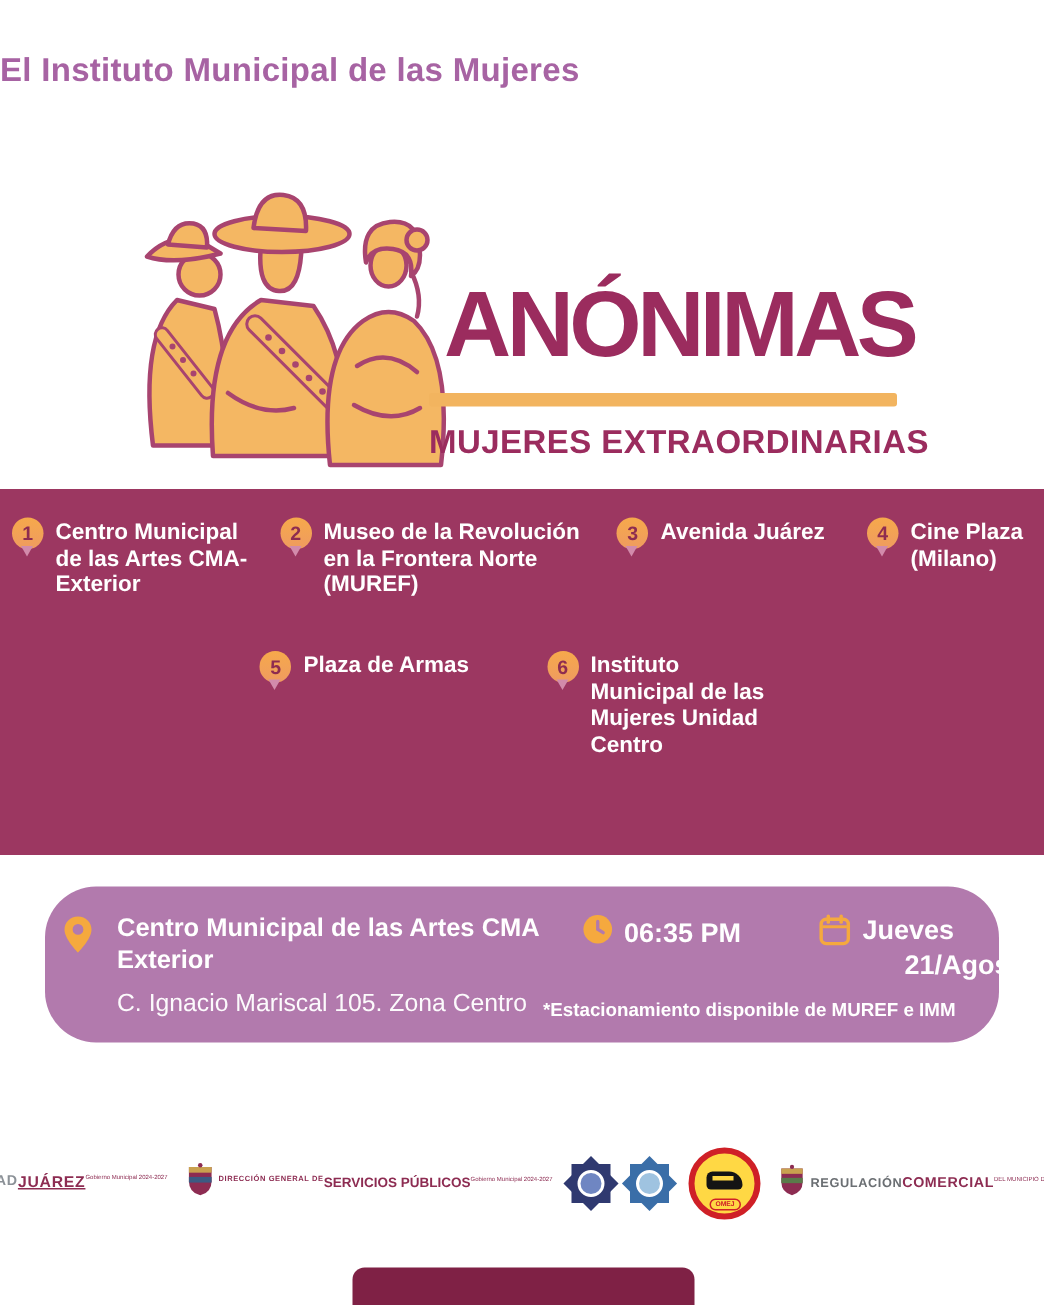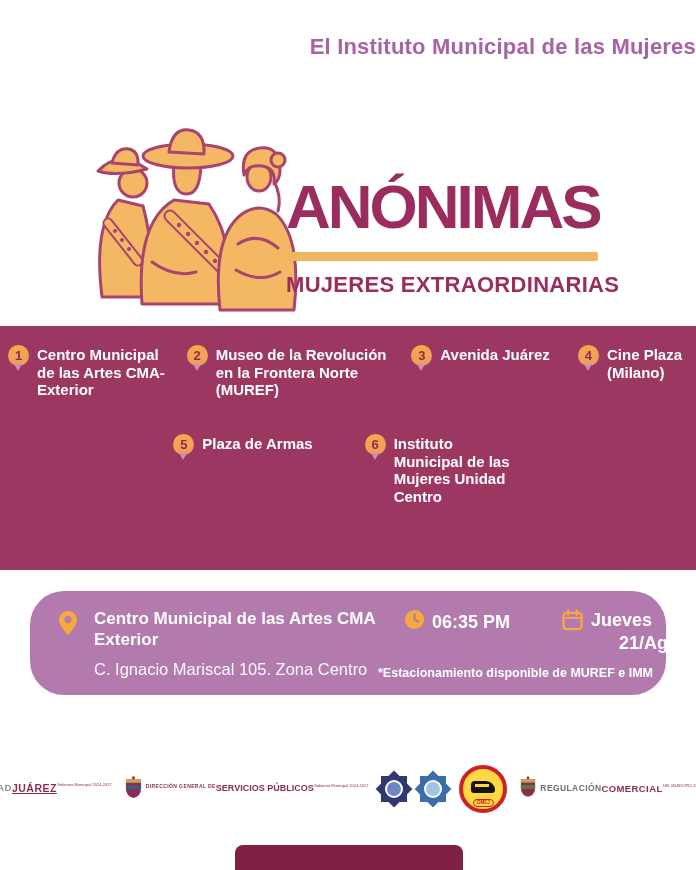--- a/index.html
+++ b/index.html
@@ -1,26 +1,26 @@
 <!DOCTYPE html>
 <html><head>
 <meta charset="utf-8">
 <style>
   html,body{margin:0;padding:0;background:#e9e9e9;}
   #poster{position:relative;width:696px;height:870px;background:#ffffff;overflow:hidden;
           font-family:"Liberation Sans",sans-serif;margin:0 auto;}
 
   
-  .top-title{position:absolute;top:30px;left:0;right:0;text-align:right;
+  .top-title{position:absolute;top:30px;left:0;right:0;text-align:left;
              color:#a763a3;font-size:22px;font-weight:bold;line-height:1.55;letter-spacing:.2px;}
 
   
   .illustration{position:absolute;left:86px;top:110px;}
   .brand{position:absolute;left:286px;top:176px;width:320px;}
-  .brand h1{margin:0;font-size:62px;line-height:1;font-weight:bold;color:#9b2c5e;letter-spacing:-3px;}
+  .brand h1{margin:10px;font-size:62px;line-height:1;font-weight:bold;color:#9b2c5e;letter-spacing:-3px;}
   .brand .rule{height:9px;width:312px;background:#f2b45f;margin-top:14px;border-radius:2px;}
   .brand .subtitle{margin-top:11px;font-size:22px;font-weight:bold;color:#9b2c5e;
                    letter-spacing:.3px;white-space:nowrap;}
 
   
   .band{position:absolute;top:326px;left:0;width:696px;height:244px;background:#9c3761;color:#fff;}
   .band h2{text-align:center;margin:15px 0 0;font-size:30px;letter-spacing:1.5px;
            color:#f6ad4d;font-weight:bold;}
   .crow{display:flex;}
   .crow1{margin:20px 6px 0 8px;justify-content:space-between;}
@@ -31,21 +31,21 @@
   .pin{position:relative;flex:none;width:21px;height:21px;border-radius:50%;
        background:linear-gradient(180deg,#f6a94b,#ef9b60);display:flex;align-items:center;
        justify-content:center;font-size:13px;font-weight:bold;color:#8e2c50;margin-top:-1px;}
   .pin::after{content:"";position:absolute;top:19px;left:6px;border-left:4.5px solid transparent;
        border-right:4.5px solid transparent;border-top:7px solid #d28bab;}
 
   
   .card{position:absolute;top:591px;left:30px;width:636px;height:104px;background:#b27aad;
         border-radius:34px;color:#fff;}
   .card-grid{display:grid;grid-template-columns:26px 300px 148px auto;column-gap:10px;
-        grid-template-areas:"pin title clock cal" ". addr note note";padding:18px 20px 0 28px;
+        grid-template-areas:"pin title clock cal" ". addr note note";padding:18px 20px 0 12px;
         align-items:start;}
   .gpin{grid-area:pin;padding-top:1px;}
   .gtitle{grid-area:title;font-size:17px;font-weight:bold;line-height:1.22;}
   .gclock{grid-area:clock;display:flex;gap:7px;align-items:center;font-size:18px;font-weight:bold;}
   .gcal{grid-area:cal;display:flex;gap:8px;align-items:flex-start;font-size:18px;font-weight:bold;}
   .gcal .datestack{display:flex;flex-direction:column;line-height:1.3;}
   .gcal .date2{margin-left:28px;white-space:nowrap;}
   .gaddr{grid-area:addr;font-size:16.5px;font-weight:400;margin-top:4px;white-space:nowrap;
          color:rgba(255,255,255,.96);}
   .gnote{grid-area:note;font-size:12.5px;font-weight:600;margin-top:10px;margin-left:-26px;

